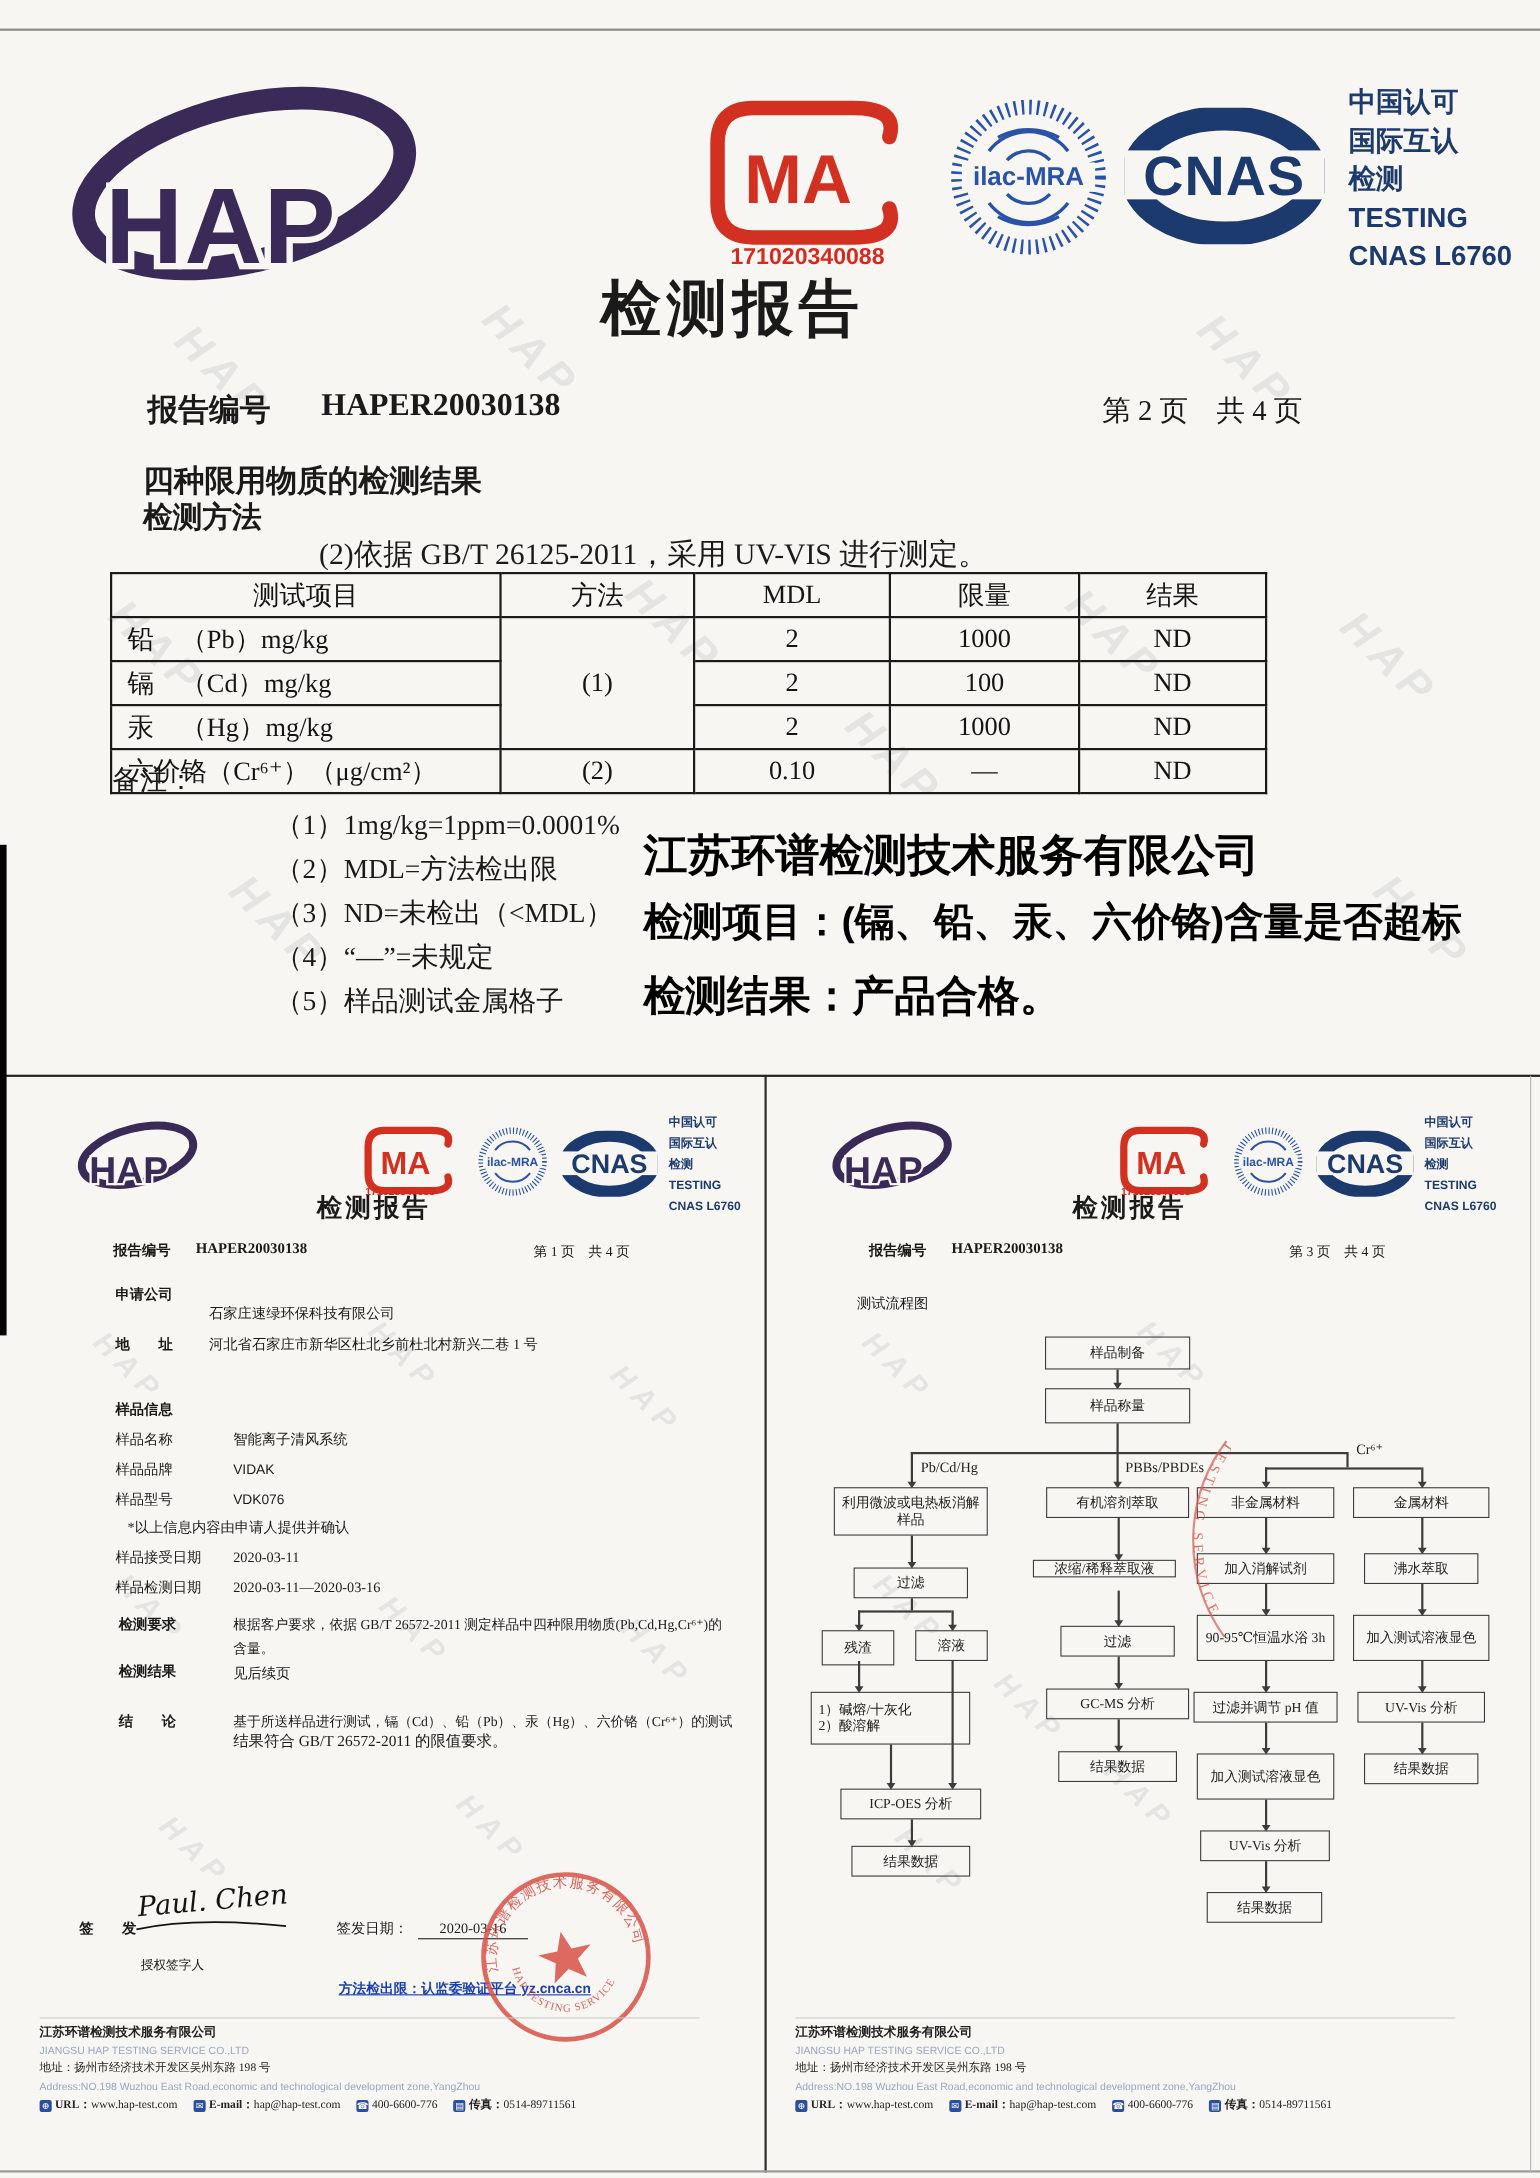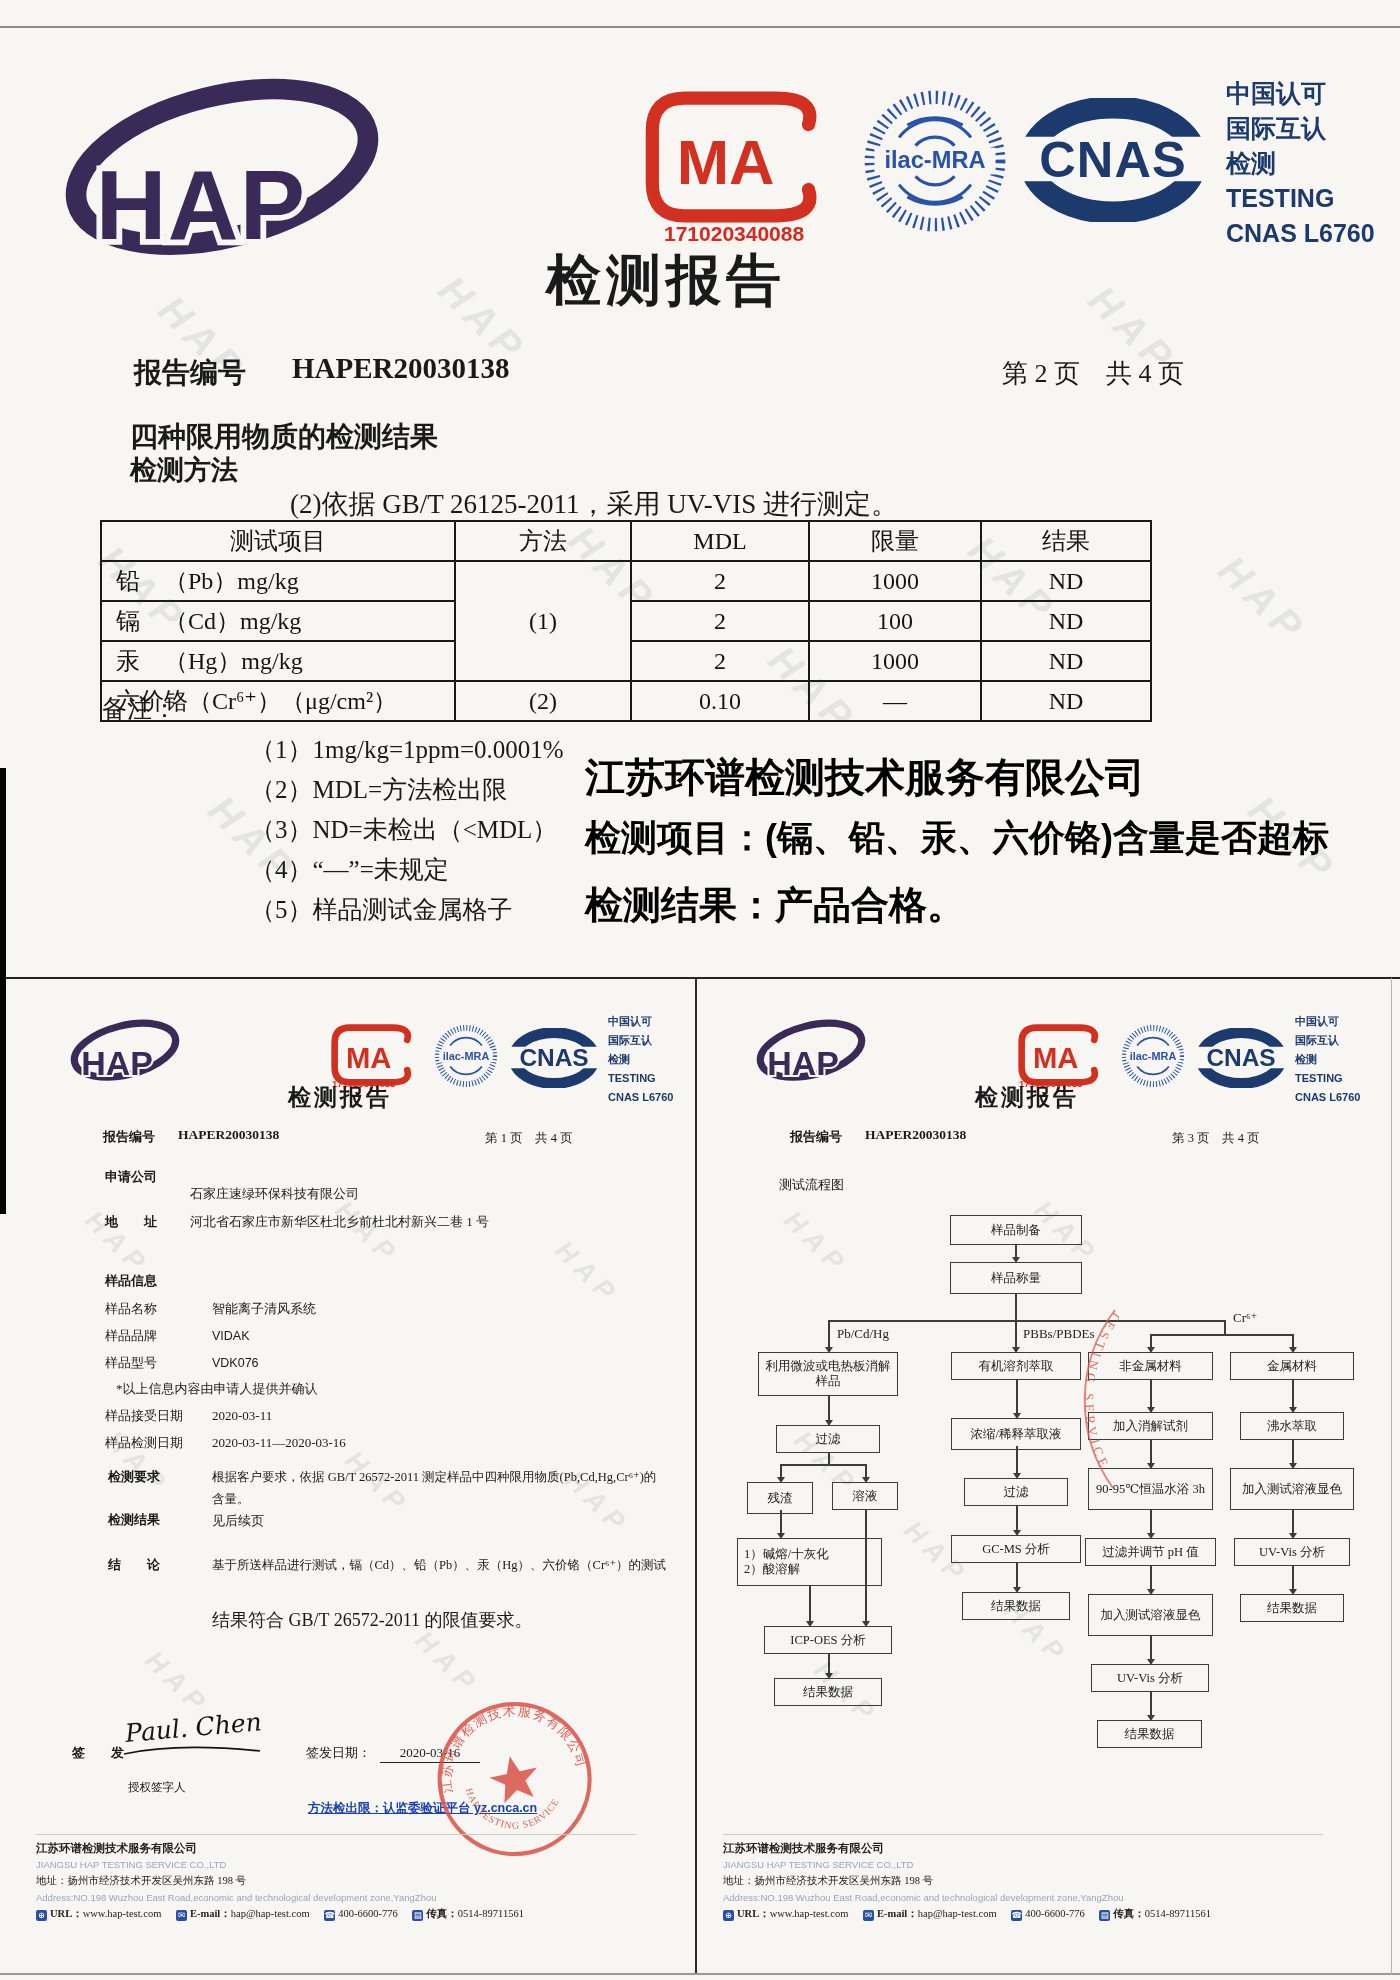--- a/index.html
+++ b/index.html
@@ -235,21 +235,21 @@
   <span class="a p1t" style="left:97px;top:456px">样品检测日期</span>
   <span class="a p1t" style="left:204px;top:456px">2020-03-11—2020-03-16</span>
 
   <span class="a lab p1t" style="left:100px;top:490px">检测要求</span>
   <span class="a p1t" style="left:204px;top:490px;font-size:12.5px">根据客户要求，依据 GB/T 26572-2011 测定样品中四种限用物质(Pb,Cd,Hg,Cr⁶⁺)的</span>
   <span class="a p1t" style="left:204px;top:512px;font-size:12.5px">含量。</span>
   <span class="a lab p1t" style="left:100px;top:533px">检测结果</span>
   <span class="a p1t" style="left:204px;top:534px">见后续页</span>
   <span class="a lab p1t" style="left:100px;top:578px">结　　论</span>
   <span class="a p1t" style="left:204px;top:578px;font-size:12.5px">基于所送样品进行测试，镉（Cd）、铅（Pb）、汞（Hg）、六价铬（Cr⁶⁺）的测试</span>
-  <span class="a p1t" style="left:204px;top:633px;font-size:18px">结果符合 GB/T 26572-2011 的限值要求。</span>
+  <span class="a p1t" style="left:204px;top:597px;font-size:14px">结果符合 GB/T 26572-2011 的限值要求。</span>
 
   <span class="a lab p1t" style="left:64px;top:766px">签　　发</span>
   <div class="a" style="left:108px;top:728px">
     <svg width="155" height="58" viewBox="0 0 155 58">
       <path d="M8 48 C45 40 95 40 144 45" stroke="#141414" stroke-width="1.6" fill="none"></path>
       <text x="10" y="36" font-size="25" font-style="italic" fill="#141414" transform="rotate(-5 10 36)" font-family="'DejaVu Serif','Liberation Serif',serif">Paul. Chen</text>
     </svg>
   </div>
   <span class="a p1t" style="left:120px;top:800px;font-size:11.5px">授权签字人</span>
   <span class="a p1t" style="left:298px;top:766px">签发日期：</span>
@@ -365,21 +365,21 @@
     <span>2）酸溶解</span>
   </div>
   <i class="vc va" style="left:112px;top:608px;height:36px"></i>
   <i class="vc va" style="left:168px;top:532px;height:112px"></i>
   <div class="fbox" style="left:67px;top:648px;width:128px;height:28px">ICP-OES 分析</div>
   <i class="vc va" style="left:131px;top:676px;height:20px"></i>
   <div class="fbox" style="left:77px;top:700px;width:108px;height:28px">结果数据</div>
 
   <div class="fbox" style="left:254px;top:374px;width:130px;height:28px">有机溶剂萃取</div>
   <i class="vc va" style="left:319px;top:402px;height:34px"></i>
-  <div class="fbox" style="left:254px;top:440px;width:130px;height:32px">浓缩/稀释萃取液</div>
+  <div class="fbox" style="left:242px;top:440px;width:130px;height:16px">浓缩/稀释萃取液</div>
   <i class="vc va" style="left:319px;top:468px;height:28px"></i>
   <div class="fbox" style="left:267px;top:500px;width:104px;height:28px">过滤</div>
   <i class="vc va" style="left:319px;top:528px;height:25px"></i>
   <div class="fbox" style="left:254px;top:557px;width:130px;height:28px">GC-MS 分析</div>
   <i class="vc va" style="left:319px;top:585px;height:25px"></i>
   <div class="fbox" style="left:265px;top:614px;width:108px;height:28px">结果数据</div>
 
   <div class="fbox" style="left:391px;top:374px;width:125px;height:28px">非金属材料</div>
   <i class="vc va" style="left:453px;top:402px;height:28px"></i>
   <div class="fbox" style="left:391px;top:434px;width:125px;height:28px">加入消解试剂</div>

